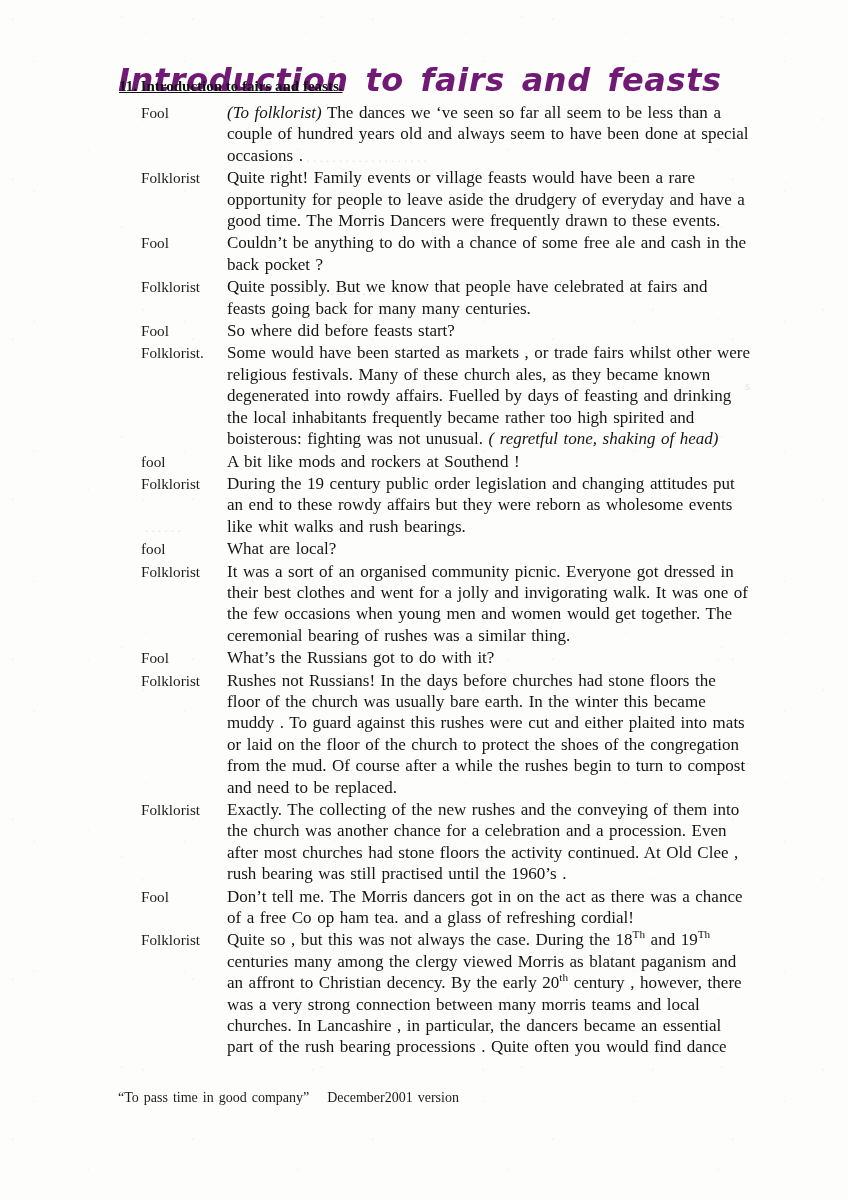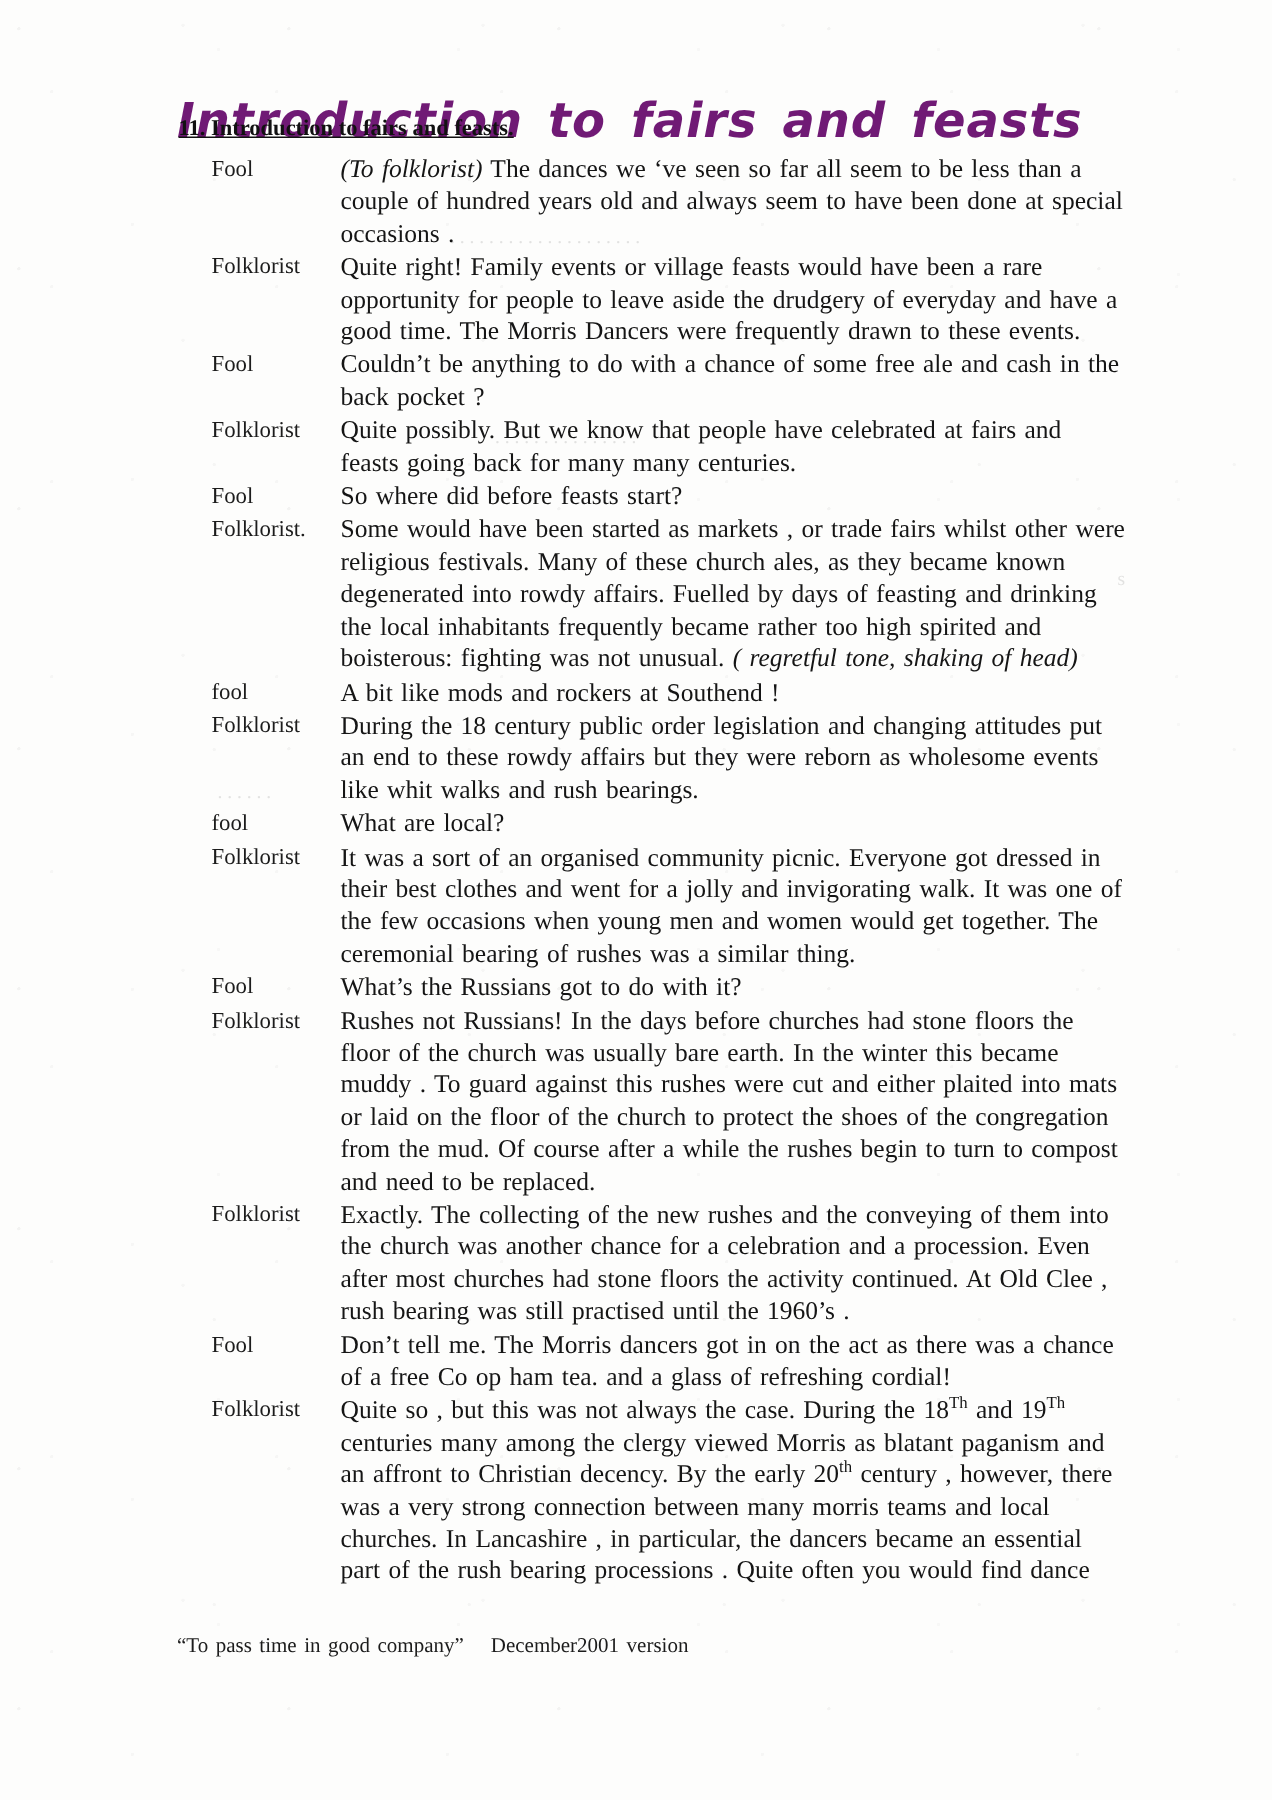--- a/index.html
+++ b/index.html
@@ -164,21 +164,21 @@
       <div class="speech"><span>Some would have been started  as markets , or  trade fairs  whilst other were  religious festivals. Many of these church ales, as they became known degenerated into  rowdy affairs.  Fuelled by days of feasting and drinking the local inhabitants frequently became rather too high spirited and boisterous: fighting was not unusual. </span><i>( regretful tone, shaking of head)</i></div>
     </div>
 
     <div class="line">
       <div class="speaker">fool</div>
       <div class="speech">A bit like mods and rockers at Southend !</div>
     </div>
 
     <div class="line">
       <div class="speaker">Folklorist</div>
-      <div class="speech">During the 18 century   public order legislation and changing attitudes put an end to these rowdy affairs but they were reborn as  wholesome events like whit walks and rush bearings.</div>
+      <div class="speech">During the 19 century   public order legislation and changing attitudes put an end to these rowdy affairs but they were reborn as  wholesome events like whit walks and rush bearings.</div>
     </div>
 
     <div class="line">
       <div class="speaker">fool</div>
       <div class="speech">What are local?</div>
     </div>
 
     <div class="line">
       <div class="speaker">Folklorist</div>
       <div class="speech">It was a sort of  an organised community picnic. Everyone got dressed in their best clothes and went for a jolly and invigorating walk. It was one of the few occasions when young men and women would get together. The ceremonial  bearing of rushes was a similar thing.</div>

